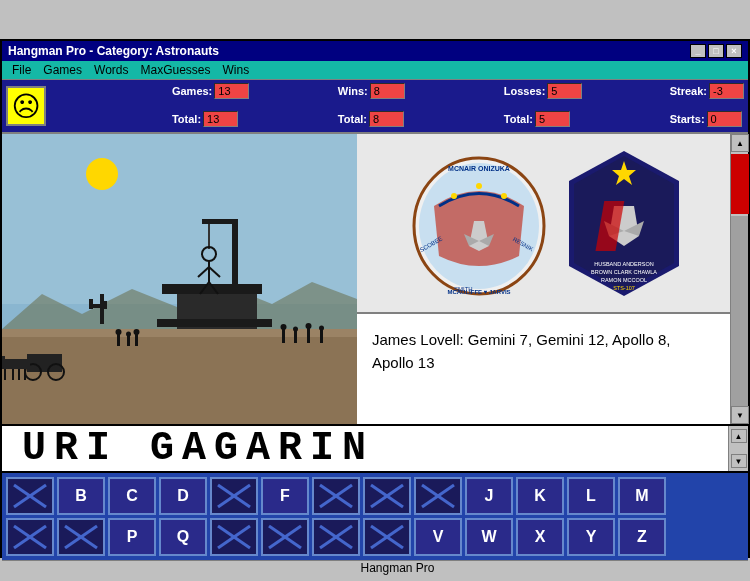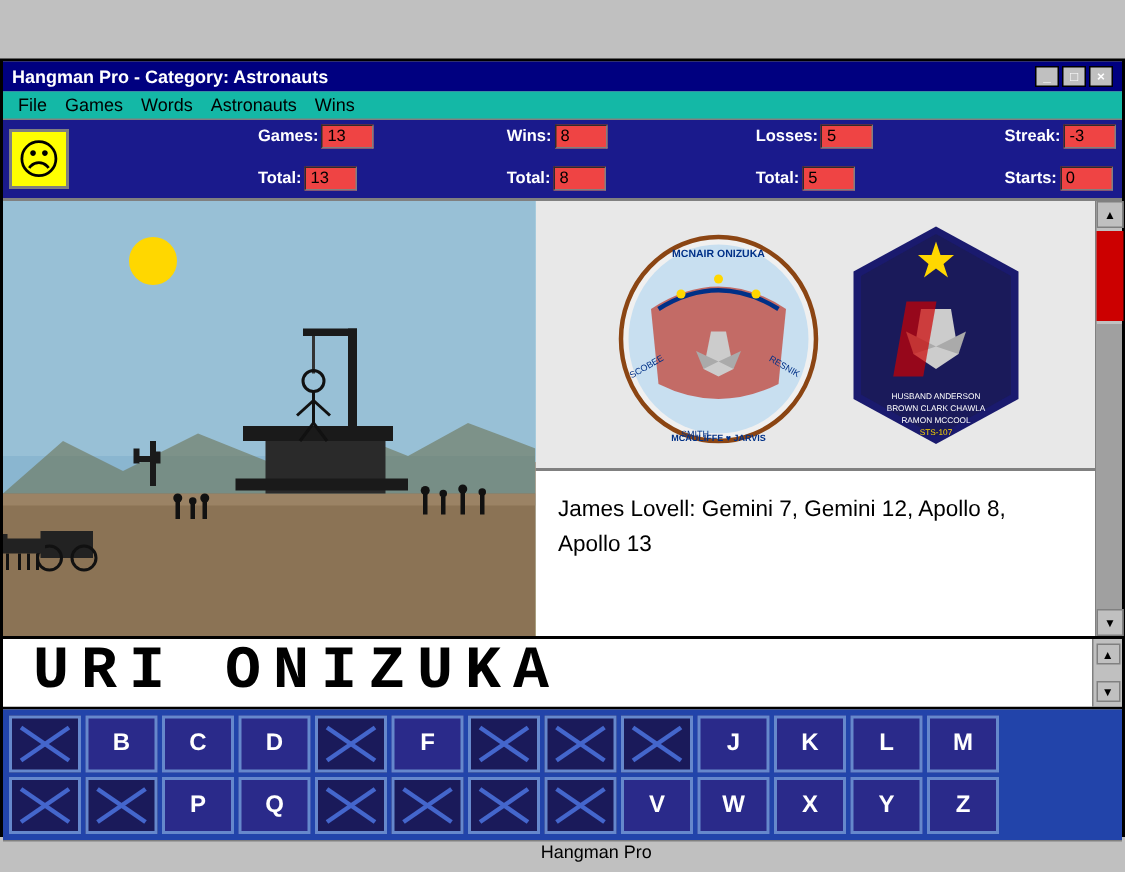--- a/index.html
+++ b/index.html
@@ -284,21 +284,21 @@
       <div class="title-btn">_</div>
       <div class="title-btn">□</div>
       <div class="title-btn">×</div>
     </div>
   </div>
 
   <div class="menu-bar">
     <span class="menu-item">File</span>
     <span class="menu-item">Games</span>
     <span class="menu-item">Words</span>
-    <span class="menu-item">Astronauts</span>
+    <span class="menu-item">MaxGuesses</span>
     <span class="menu-item">Wins</span>
   </div>
 
   <div class="stats-bar">
 
     <div class="stats-row">
       <div class="stat-item">
         <span class="stat-label">Games:</span>
         <div class="stat-value">13</div>
       </div>
@@ -480,21 +480,21 @@
       <div class="right-scroll">
         <div class="scroll-up-btn">▲</div>
         <div class="red-bar"></div>
         <div class="scroll-track"></div>
         <div class="scroll-up-btn">▼</div>
       </div>
     </div>
   </div>
 
   <div class="word-display-section">
-    <div class="word-display">URI  ONIZUKA</div>
+    <div class="word-display">URI  GAGARIN</div>
     <div class="word-scroll">
       <div class="scroll-btn">▲</div>
       <div style="flex:1;background:#a0a0a0;"></div>
       <div class="scroll-btn">▼</div>
     </div>
   </div>
 
   <div class="keyboard-area">
     <div class="keyboard-row" id="row1">
         <div class="key-btn key-used">

